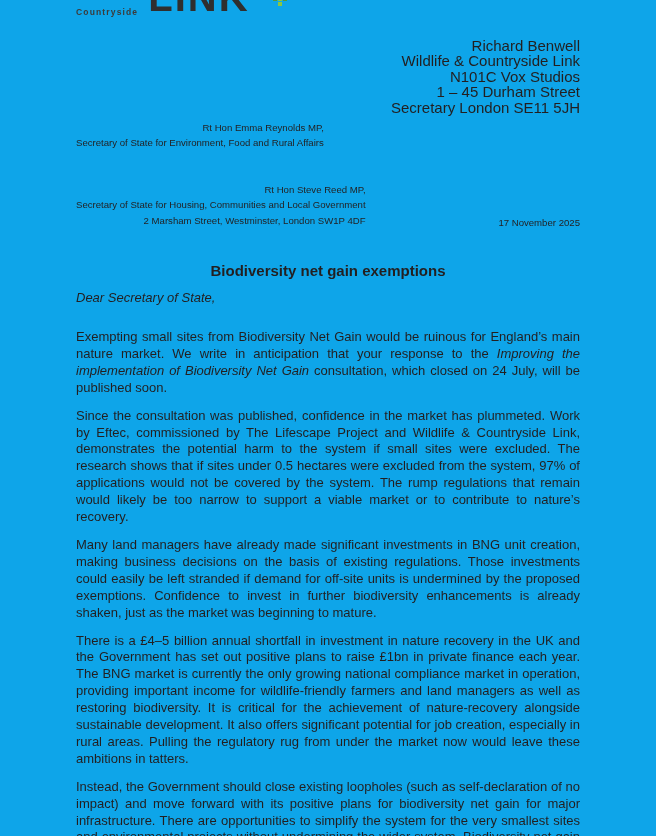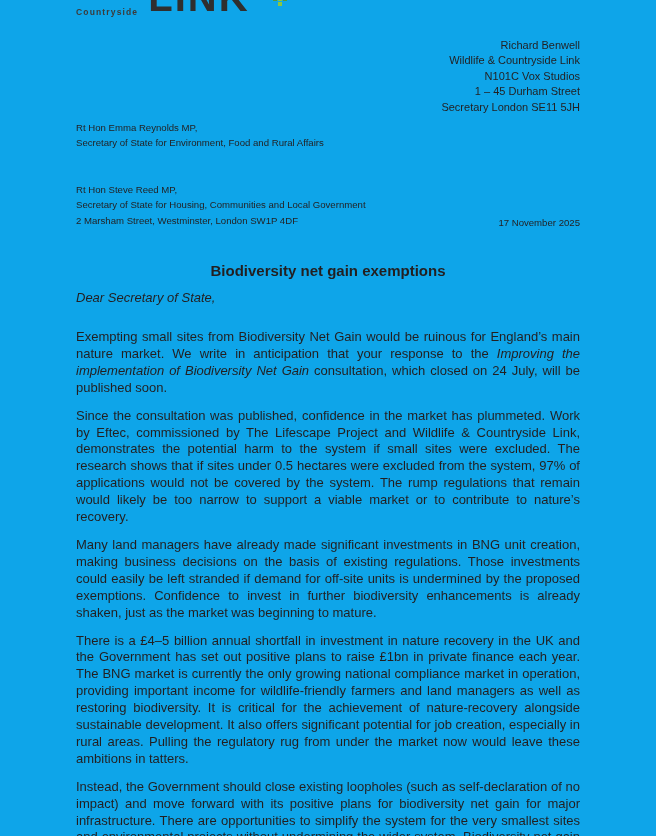--- a/index.html
+++ b/index.html
@@ -60,32 +60,33 @@
   .logo-mark {
     margin-bottom: 2px;
   }
 
   
   .sender-block {
     position: absolute;
     right: 76px;
     top: 38px;
     text-align: right;
-    font-size: 11px;
+    font-size: 15px;
     line-height: 15.4px;
     color: #231f20;
   }
 
   
   .recipient-block {
     position: absolute;
     left: 76px;
     font-size: 9.6px;
     line-height: 15.4px;
     color: #231f20;
+    text-align: right;
   }
   .recipient-one { top: 120px; }
   .recipient-two { top: 182px; }
 
   
   .date-line {
     position: absolute;
     right: 76px;
     top: 215px;
     font-size: 9.6px;

